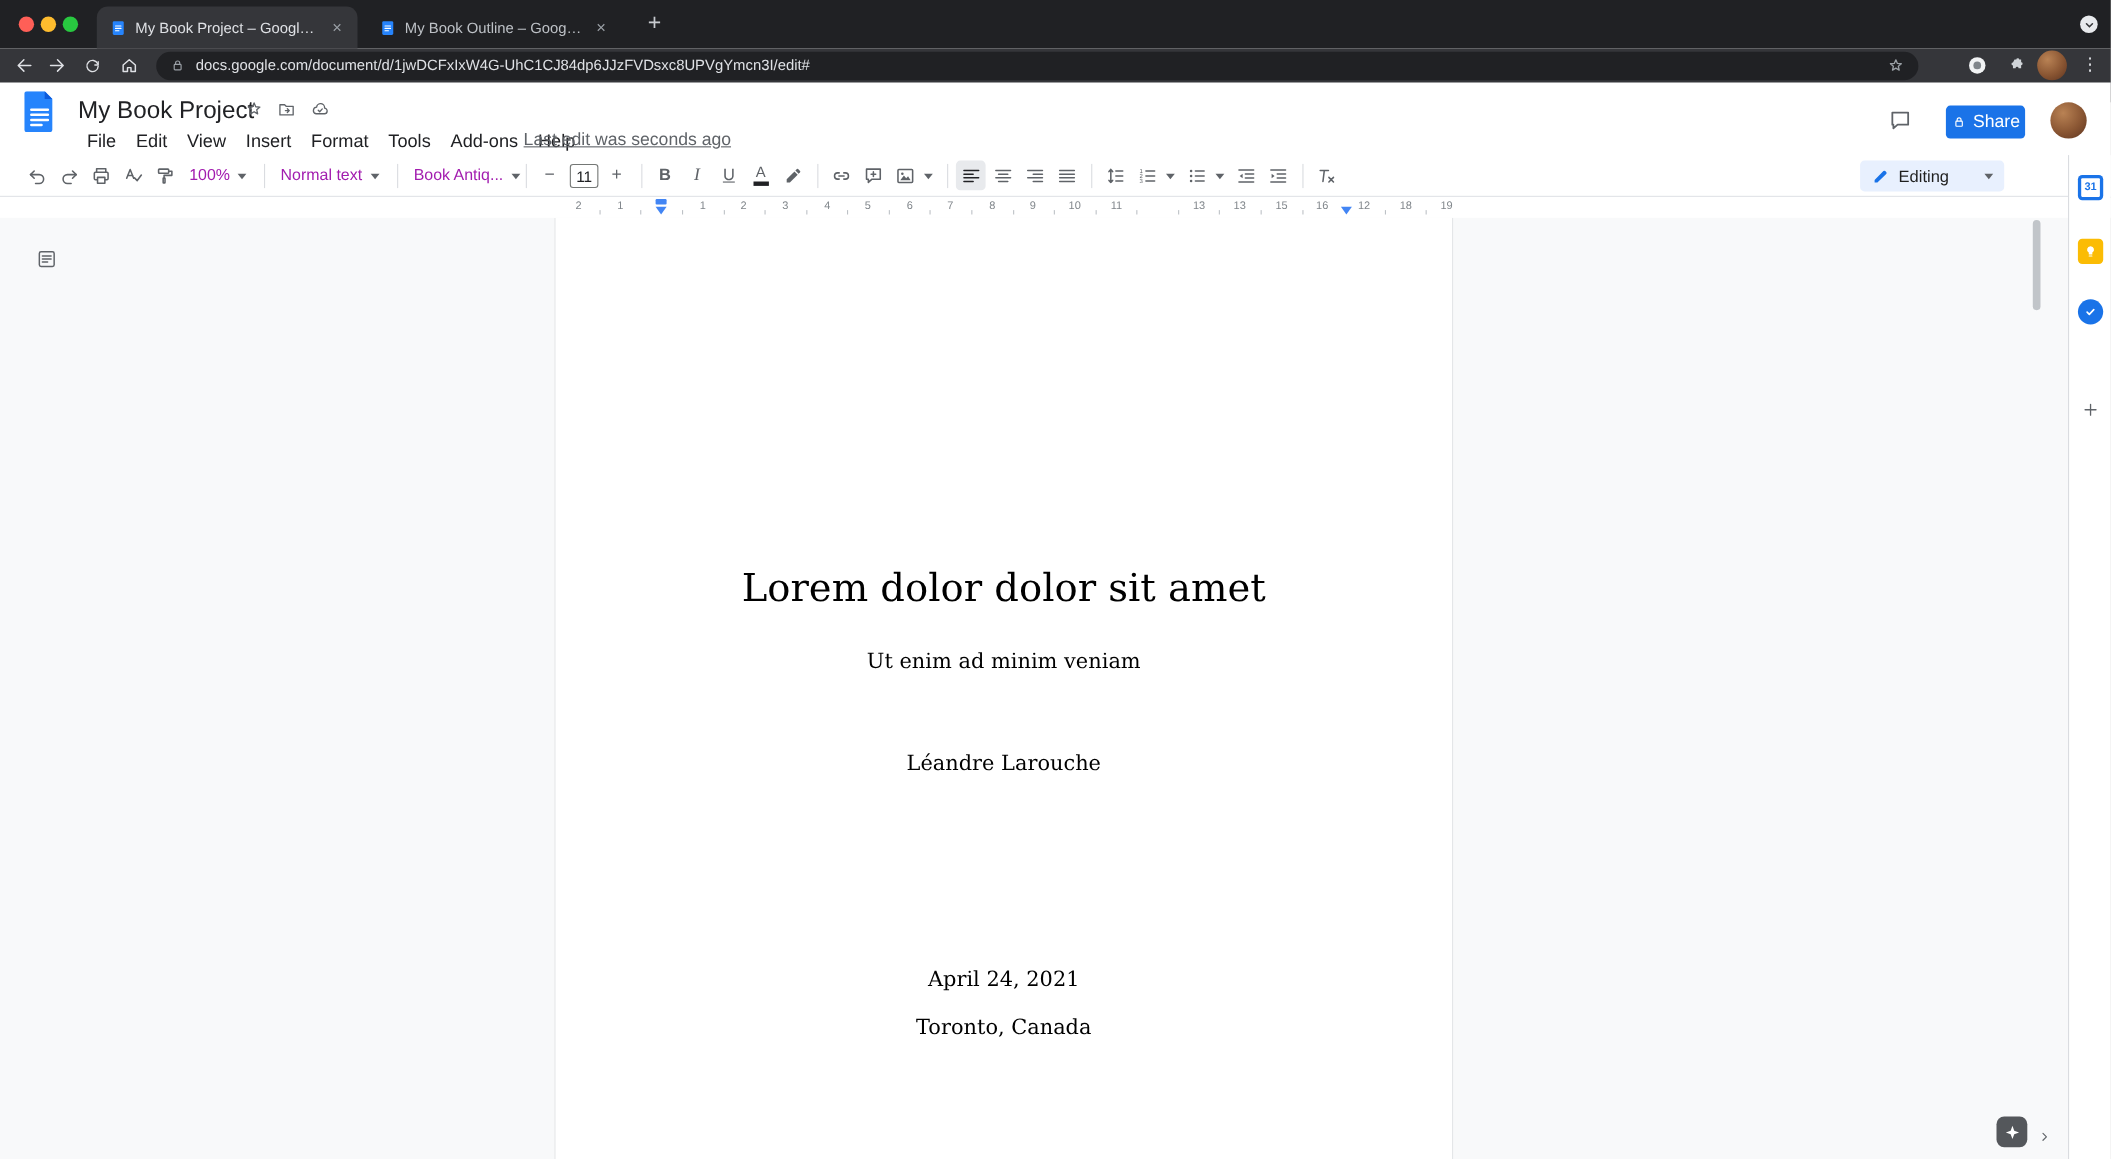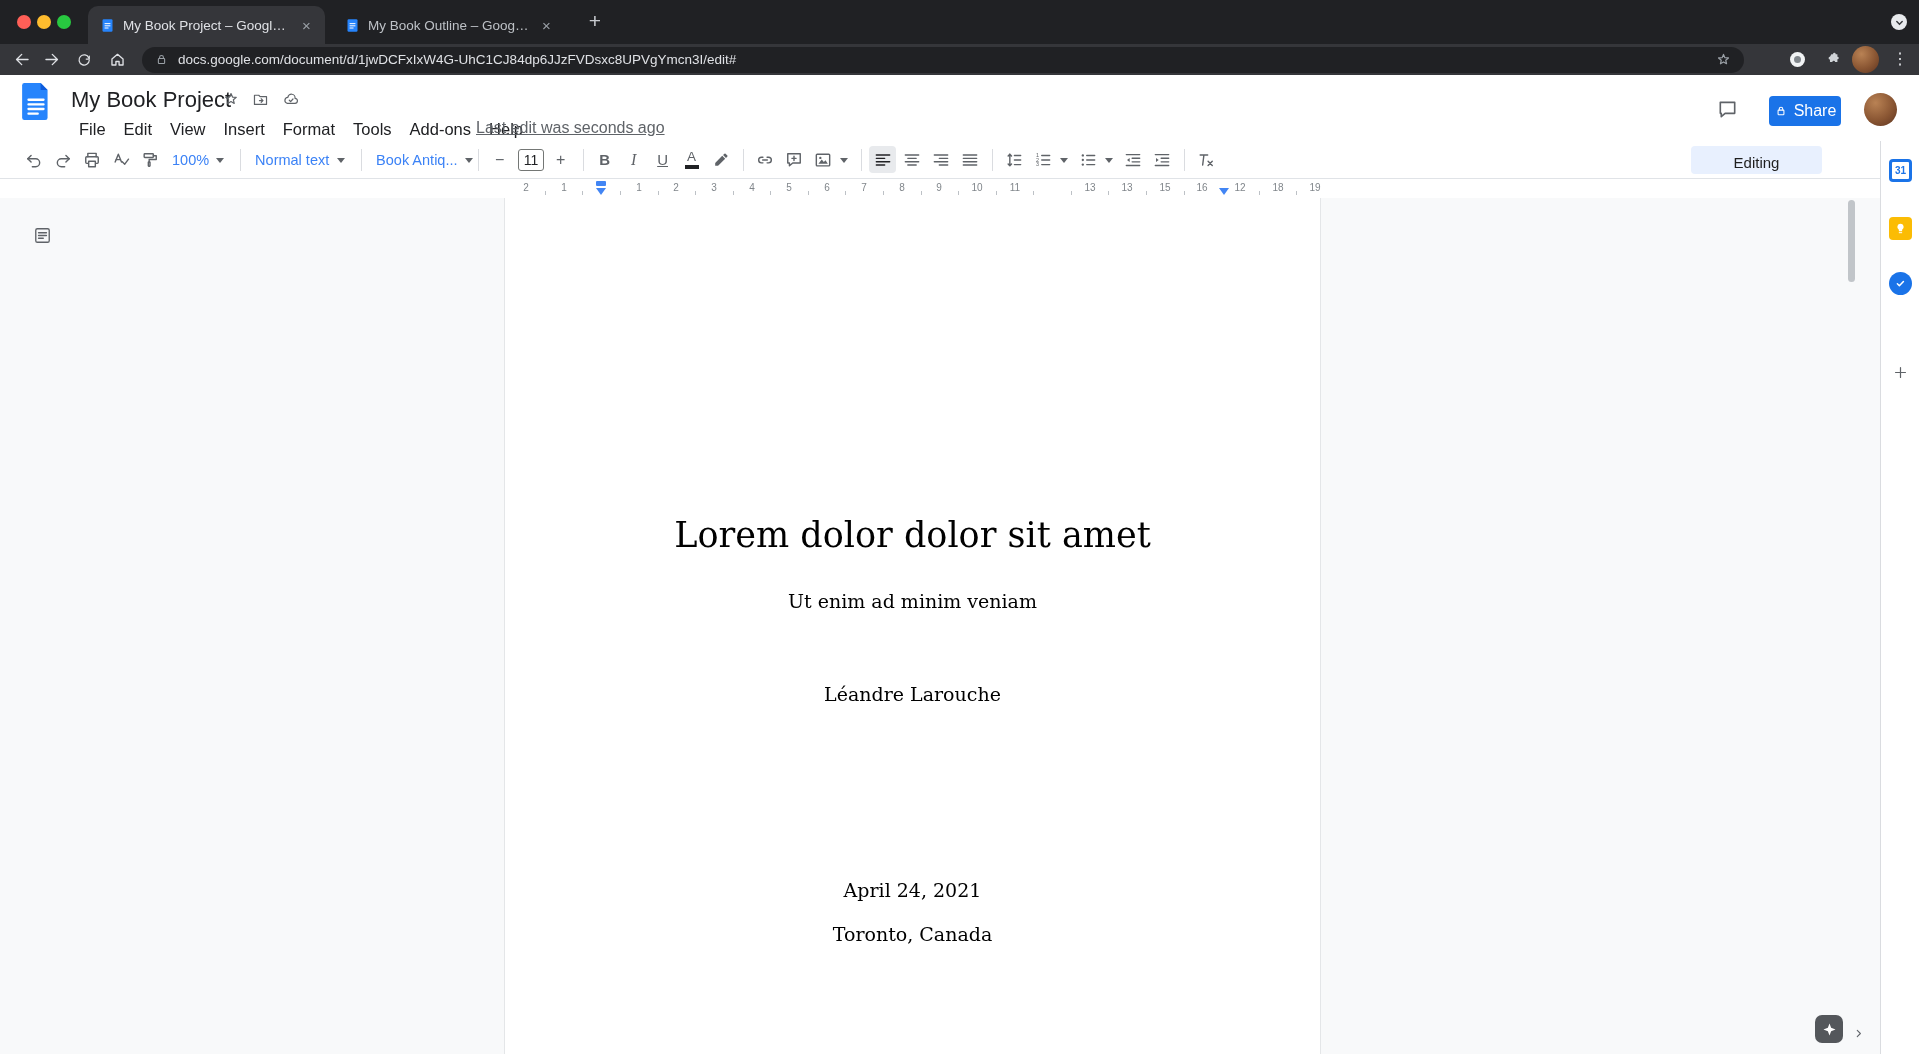--- a/index.html
+++ b/index.html
@@ -40,29 +40,29 @@
   .avatar { border-radius:50%; background:radial-gradient(circle at 35% 30%, #b98254 0%, #8a5633 55%, #5d3420 100%); }
 
   
   #toolbar { position:absolute; left:0; top:141px; width:1919px; height:38px; background:#fff;
              border-bottom:1px solid #e0e3e7; display:flex; align-items:center; padding-left:20px; }
   .tbtn { width:27px; height:27px; border-radius:4px; display:flex; align-items:center;
           justify-content:center; flex:0 0 auto; margin-right:2px; color:#444746; }
   .tbtn.active-state { background:#e8eaed; }
   .tsep { width:1px; height:22px; background:#dadce0; margin:0 7px; flex:0 0 auto; }
   .tdrop { display:flex; align-items:center; gap:7px; padding:0 7px; height:27px; border-radius:4px;
-           font-size:14.5px; color:#3b82f6; flex:0 0 auto; margin-right:2px; white-space:nowrap; }
+           font-size:14.5px; color:#a21caf; flex:0 0 auto; margin-right:2px; white-space:nowrap; }
   .caret-down { width:0; height:0; border:4px solid transparent; border-top:5px solid #5f6368; margin-top:5px; }
   .tb-svg { stroke:#5f6368; fill:none; stroke-width:1.7; stroke-linecap:round; stroke-linejoin:round; }
   .glyph-btn { font-size:16px; color:#5f6368; }
   #font-size-box { width:26px; height:22px; border:1px solid #747775; border-radius:3px; display:flex;
                    align-items:center; justify-content:center; font-size:14px; color:#202124; margin:0 3px; }
   #editing-pill { position:absolute; left:1691px; top:5px; width:131px; height:28px; background:#e8f0fe;
                   border-radius:4px; display:flex; align-items:center; padding:0 10px; gap:8px;
-                  font-size:15px; color:#1f1f1f;flex-direction:column; }
+                  font-size:15px; color:#1f1f1f; }
 
   
   #ruler { position:absolute; left:0; top:180px; width:1919px; height:18px; background:#fff; }
   .ruler-num { position:absolute; top:2px; transform:translateX(-50%); font-size:10px; color:#80868b; }
   .ruler-tick { position:absolute; top:11px; width:1px; height:4px; background:#bdc1c6; }
 
   
   #canvas { position:absolute; left:0; top:198px; width:1880px; height:856px; background:#f8f9fa; overflow:hidden; }
   #page { position:absolute; left:504px; top:0; width:817px; height:900px; background:#fff;
           border-left:1px solid #e4e6e8; border-right:1px solid #e4e6e8; }

